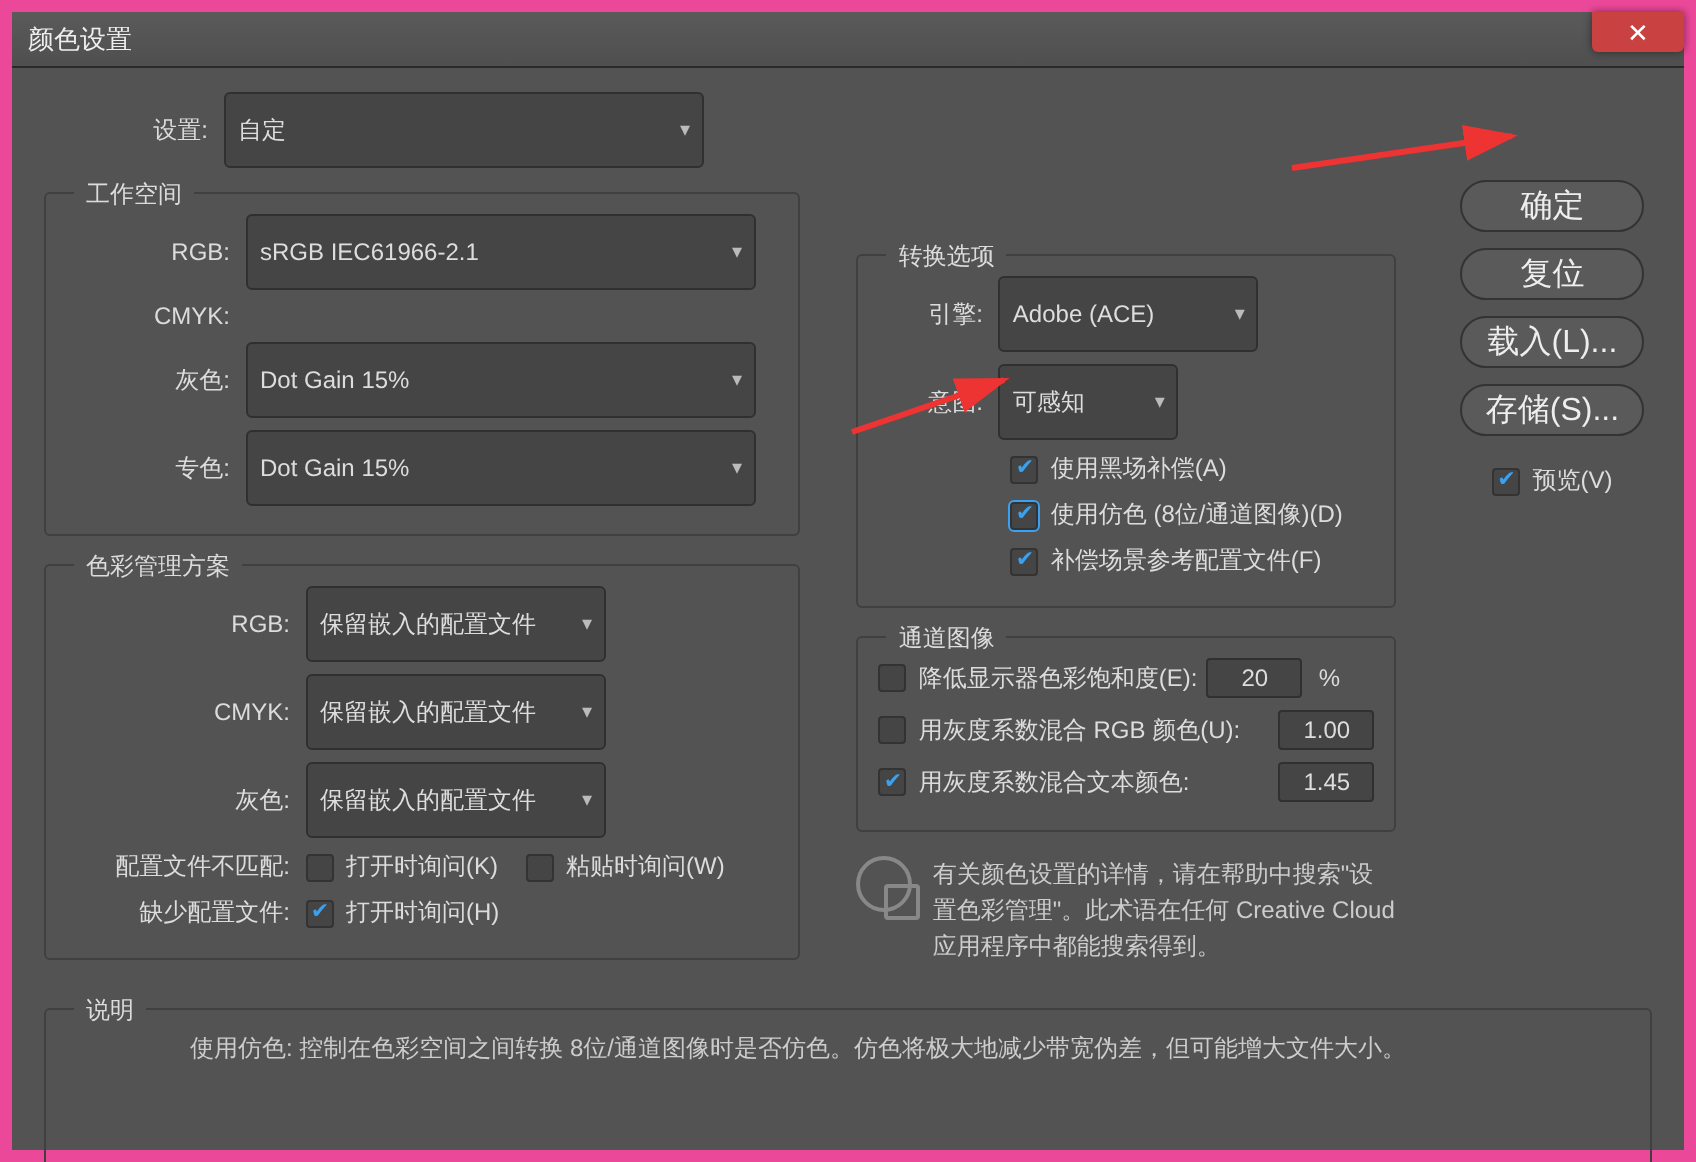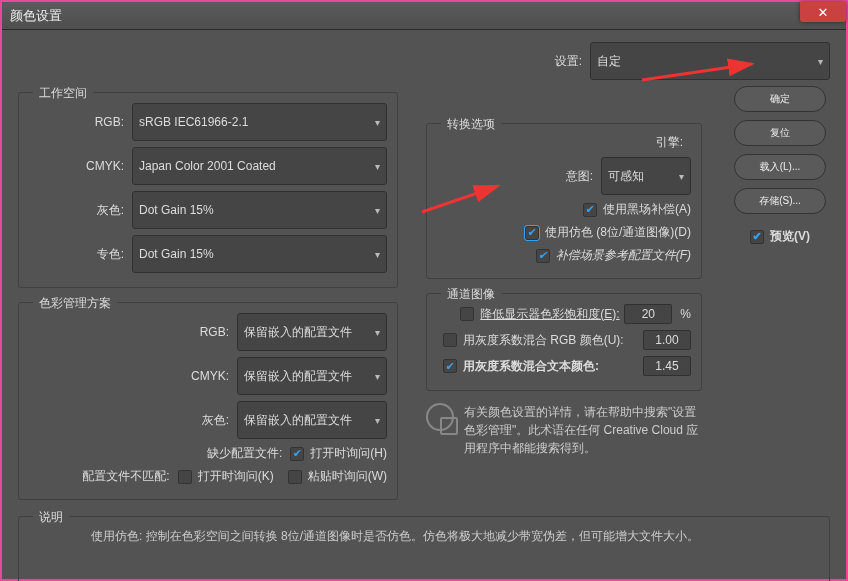--- a/index.html
+++ b/index.html
@@ -7,21 +7,21 @@
   font-family: "Microsoft YaHei", sans-serif;
   font-size: 12px;
   background: #4a4a4a;
   color: #dcdcdc;
   width: 848px;
   height: 581px;
   overflow: hidden;
 }
 .window {
   width: 848px; height: 581px;
-  border: 2px solid #ec4899;
+  border: 6px solid #ec4899;
   background: #0f766e;
   position: relative;
 }
 .titlebar {
   height: 28px;
   background: linear-gradient(#5a5a5a, #4f4f4f);
   border-bottom: 1px solid #2a2a2a;
   display: flex;
   align-items: center;
   padding-left: 8px;
@@ -37,21 +37,21 @@
   display: flex; align-items: center; justify-content: center;
   color: #fff; font-size: 13px;
   box-shadow: 0 0 4px rgba(0,0,0,0.5);
 }
 .content {
   position: absolute;
   top: 28px; left: 0; right: 0; bottom: 0;
   padding: 12px 16px 16px 16px;
   background: #535353;
 }
-.row { display: flex; align-items: center; margin-bottom: 6px; justify-content: flex-end; }
+.row { display: flex; align-items: center; margin-bottom: 6px; }
 .lbl { text-align: right; padding-right: 8px; color: #dcdcdc; }
 .sel {
   background: #454545;
   border: 1px solid #303030;
   color: #ddd;
   height: 38px;
   padding: 2px 6px;
   position: relative;
   display: inline-flex;
   align-items: center;
@@ -85,21 +85,21 @@
 .left-col { width: 380px; }
 .mid-col { width: 300px; margin-top: 31px; }
 .right-col { width: 100px; display:flex; flex-direction:column; gap:8px; align-items:center; margin-left:auto; }
 .btn {
   width: 92px; height: 26px;
   border: 1px solid #333;
   border-radius: 13px;
   background: #5a5a5a;
   color: #eee;
   display: flex; align-items: center; justify-content: center;
-  font-size: 10px;
+  font-size: 16px;
 }
 .cb {
   width: 14px; height: 14px;
   border: 1px solid #333;
   background: #454545;
   border-radius: 2px;
   display: inline-flex; align-items: center; justify-content: center;
   margin-right: 6px;
   vertical-align: middle;
   color: #3aa0f0;
@@ -170,23 +170,20 @@
         <div class="fieldset">
           <span class="legend">工作空间</span>
           <div class="row">
             <span class="lbl" style="width:90px;">RGB:</span>
             <span class="sel" style="width:255px;">
                 <span>sRGB IEC61966-2.1</span>
               </span>
           </div>
           <div class="row">
             <span class="lbl" style="width:90px;">CMYK:</span>
-            <span class="sel" style="width:255px;">
-                <span>Japan Color 2001 Coated</span>
-              </span>
           </div>
           <div class="row">
             <span class="lbl" style="width:90px;">灰色:</span>
             <span class="sel" style="width:255px;">
                 <span>Dot Gain 15%</span>
               </span>
           </div>
           <div class="row">
             <span class="lbl" style="width:90px;">专色:</span>
             <span class="sel" style="width:255px;">
@@ -207,80 +204,83 @@
             <span class="lbl" style="width:120px;">CMYK:</span>
             <span class="sel" style="width:150px;">
                 <span>保留嵌入的配置文件</span>
               </span>
           </div>
           <div class="row">
             <span class="lbl" style="width:120px;">灰色:</span>
             <span class="sel" style="width:150px;">
                 <span>保留嵌入的配置文件</span>
               </span>
-          </div>
-          <div class="row">
-            <span class="lbl" style="width:120px;">缺少配置文件:</span>
-            <span class="cb checked"></span>
-            <span>打开时询问(H)</span>
           </div>
           <div class="row">
             <span class="lbl" style="width:120px;">配置文件不匹配:</span>
             <span class="cb"></span>
             <span>打开时询问(K)</span>
             <span style="width:14px;"></span>
             <span class="cb"></span>
             <span>粘贴时询问(W)</span>
           </div>
+          <div class="row">
+            <span class="lbl" style="width:120px;">缺少配置文件:</span>
+            <span class="cb checked"></span>
+            <span>打开时询问(H)</span>
+          </div>
         </div>
       </div>
 
       <div class="mid-col" style="flex:1;">
 
         <div class="fieldset">
           <span class="legend">转换选项</span>
           <div class="row">
             <span class="lbl" style="width:60px;">引擎:</span>
+            <span class="sel" style="width:130px;">
+                <span>Adobe (ACE)</span>
+              </span>
           </div>
           <div class="row">
             <span class="lbl" style="width:60px;">意图:</span>
             <span class="sel" style="width:90px;">
                 <span>可感知</span>
               </span>
           </div>
           <div class="row" style="padding-left:66px;">
             <span class="cb checked"></span>
             <span>使用黑场补偿(A)</span>
           </div>
           <div class="row" style="padding-left:66px;">
             <span class="cb checked hl"></span>
             <span>使用仿色 (8位/通道图像)(D)</span>
           </div>
-          <div class="row" style="padding-left:66px;font-style:italic;">
+          <div class="row" style="padding-left:66px;">
             <span class="cb checked"></span>
             <span>补偿场景参考配置文件(F)</span>
           </div>
         </div>
 
         <div class="fieldset" style="margin-top:14px;">
           <span class="legend">通道图像</span>
           <div class="row">
             <span class="cb"></span>
-            <span style="width:144px;text-decoration:underline;">降低显示器色彩饱和度(E):</span>
+            <span style="width:144px;">降低显示器色彩饱和度(E):</span>
             <span class="numbox">20</span>
             <span style="margin-left:8px;">%</span>
           </div>
           <div class="row">
             <span class="cb"></span>
             <span style="width:180px;">用灰度系数混合 RGB 颜色(U):</span>
             <span class="numbox">1.00</span>
           </div>
           <div class="row">
             <span class="cb checked"></span>
-            <span style="width:180px;font-weight:bold;">用灰度系数混合文本颜色:</span>
+            <span style="width:180px;">用灰度系数混合文本颜色:</span>
             <span class="numbox">1.45</span>
           </div>
         </div>
 
         <div class="row" style="margin-top:12px; align-items:flex-start;">
           <span class="help-icon"></span>
           <span class="small" style="margin-left:10px; flex:1;">有关颜色设置的详情，请在帮助中搜索"设置色彩管理"。此术语在任何 Creative Cloud 应用程序中都能搜索得到。</span>
         </div>
       </div>
 
@@ -290,21 +290,21 @@
           </div>
         <div class="btn">
             <span>复位</span>
           </div>
         <div class="btn">
             <span>载入(L)...</span>
           </div>
         <div class="btn">
             <span>存储(S)...</span>
           </div>
-        <div class="row" style="margin-top:6px;font-weight:bold;">
+        <div class="row" style="margin-top:6px;">
           <span class="cb checked"></span>
           <span>预览(V)</span>
         </div>
       </div>
     </div>
 
     <div class="desc-box">
       <span class="legend">说明</span>
       <div class="small">使用仿色: 控制在色彩空间之间转换 8位/通道图像时是否仿色。仿色将极大地减少带宽伪差，但可能增大文件大小。</div>
     </div>

